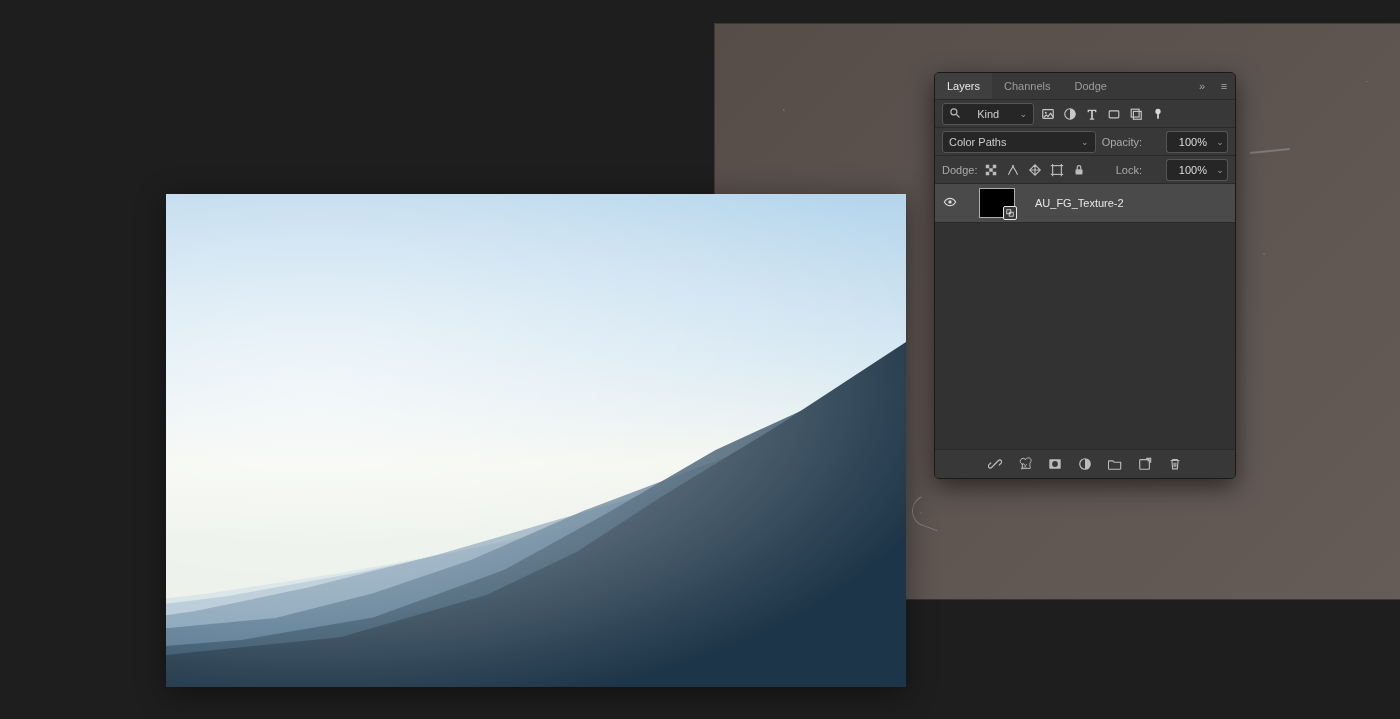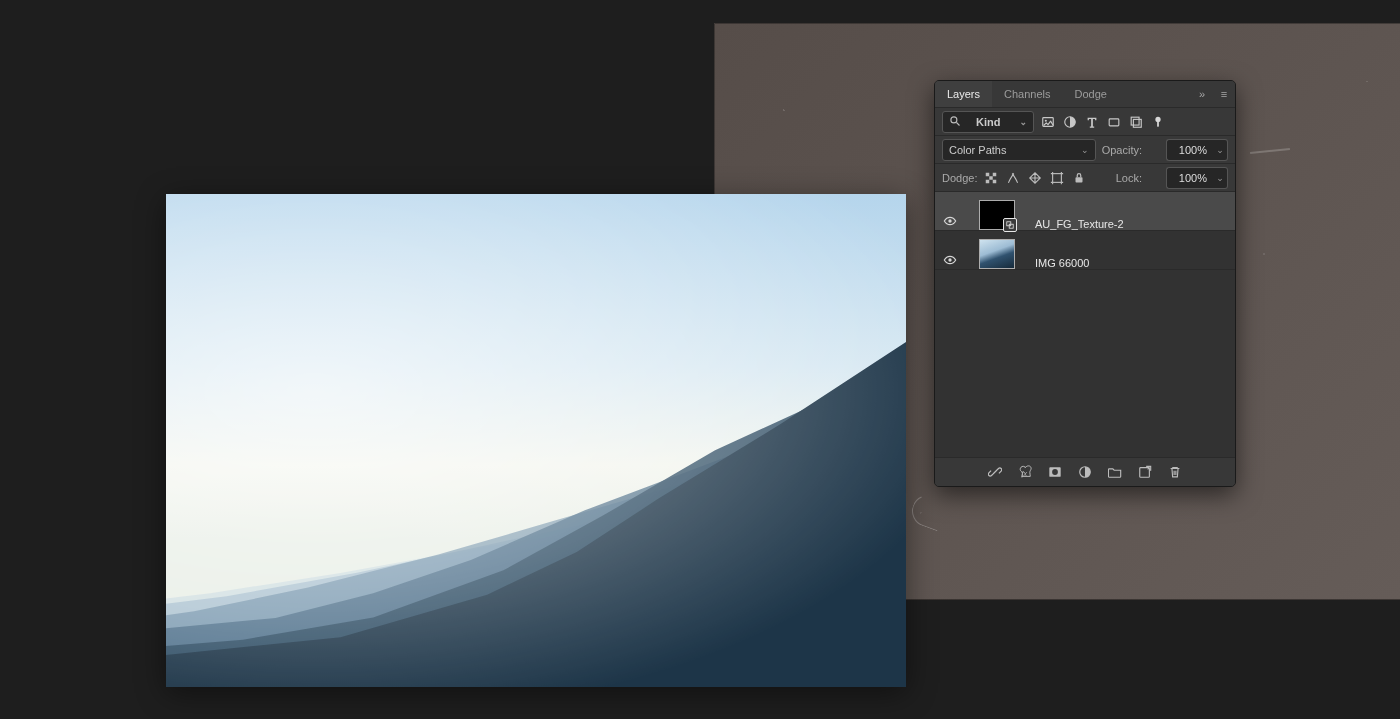--- a/index.html
+++ b/index.html
@@ -27,39 +27,39 @@
   .ridge{position:absolute;left:-5%;right:-5%;}
   .r1{bottom:0;height:72%;background:#1d3548;clip-path:polygon(0% 100%,0% 92%,26% 86%,44% 74%,55% 62%,65% 47%,80% 26%,96% 2%,100% 0%,100% 100%);}
   .r2{bottom:0;height:64%;background:#2e4c63;clip-path:polygon(0% 100%,0% 88%,14% 85%,30% 78%,46% 63%,58% 46%,72% 25%,88% 6%,100% 0%,100% 100%);opacity:.92;}
   .r3{bottom:0;height:56%;background:#4a6c86;clip-path:polygon(0% 100%,0% 80%,18% 75%,30% 66%,42% 54%,56% 36%,74% 16%,92% 2%,100% 0%,100% 100%);opacity:.85;}
   .r4{bottom:0;height:48%;background:#6f8fa7;clip-path:polygon(0% 100%,0% 72%,8% 68%,22% 58%,38% 44%,52% 30%,70% 12%,88% 0%,100% 0%,100% 100%);opacity:.75;}
   .r5{bottom:0;height:40%;background:#95b1c6;clip-path:polygon(0% 100%,0% 60%,12% 54%,28% 42%,44% 28%,62% 12%,82% 0%,100% 0%,100% 100%);opacity:.6;}
   .r6{bottom:0;height:34%;background:#b6ccdb;clip-path:polygon(0% 100%,0% 50%,10% 44%,26% 32%,44% 16%,64% 2%,100% 0%,100% 100%);opacity:.45;}
   .haze{position:absolute;inset:0;background:radial-gradient(1200px 600px at 20% 40%,rgba(255,255,255,.6),transparent 55%);mix-blend-mode:screen;pointer-events:none;}
 
   
-  .panel{position:absolute;left:934px;top:80px;width:300px;background:#383838;border:1px solid #1a1a1a;border-radius:5px;box-shadow:0 8px 24px rgba(0,0,0,.55);overflow:hidden;}
+  .panel{position:absolute;left:934px;top:72px;width:300px;background:#383838;border:1px solid #1a1a1a;border-radius:5px;box-shadow:0 8px 24px rgba(0,0,0,.55);overflow:hidden;}
   .tabbar{display:flex;align-items:center;height:26px;background:#383838;border-bottom:1px solid #2a2a2a;}
   .tab{padding:0 12px;height:26px;display:flex;align-items:center;color:#9c9c9c;cursor:pointer;}
   .tab.active{color:#eaeaea;background:#3f3f3f;}
   .tabbar .spacer{flex:1;}
   .tabctrl{width:22px;text-align:center;color:#a6a6a6;cursor:pointer;}
 
   .toolrow{display:flex;align-items:center;height:27px;padding:0 7px;gap:6px;background:#383838;border-bottom:1px solid #2a2a2a;}
   .dd{display:flex;align-items:center;justify-content:space-between;background:#262626;border:1px solid #555;border-radius:3px;height:20px;padding:0 6px;color:#ccc;cursor:pointer;}
-  .dd.kind{width:78px;font-weight:bold;}
+  .dd.kind{width:78px;}
   .chev{color:#999;font-size:9px;margin-left:4px;}
   .fi{width:16px;height:16px;display:flex;align-items:center;justify-content:center;color:#bfbfbf;cursor:pointer;}
   .fi svg{width:14px;height:14px;display:block;}
   .lbl{color:#aaa;}
   .valbox{background:#262626;border:1px solid #555;border-radius:3px;height:20px;padding:0 6px;display:flex;align-items:center;color:#ddd;min-width:34px;justify-content:flex-end;margin-left:18px;}
   .chevbox{width:14px;height:20px;border:1px solid #555;border-left:none;border-radius:0 3px 3px 0;background:#262626;display:flex;align-items:center;justify-content:center;color:#999;cursor:pointer;font-size:9px;}
 
   .layerlist{background:#323232;min-height:265px;}
-  .layer{display:flex;align-items:flex-end;height:38px;border-bottom:1px solid #2a2a2a;padding:0 6px;gap:20px;}
+  .layer{display:flex;align-items:center;height:38px;border-bottom:1px solid #2a2a2a;padding:0 6px;gap:20px;}
   .layer.selected{background:#4a4a4a;}
   .vis{width:18px;text-align:center;cursor:pointer;}
   .eye{width:14px;height:14px;}
   .thumbwrap{position:relative;width:34px;height:28px;border:1px solid #adadad;background:#000;flex-shrink:0;}
   .thumbwrap.photo-thumb{background:linear-gradient(160deg,#cfe3ef 0%,#9dbcd4 40%,#30526f 60%,#162a3a 100%);}
   .sobadge{position:absolute;right:-3px;bottom:-3px;width:12px;height:12px;border:1.5px solid #e7e7e7;border-radius:2px;background:#3a3a3a;display:flex;align-items:center;justify-content:center;}
   .sobadge svg{width:8px;height:8px;}
   .lname{color:#e7e7e7;font-size:11px;}
 
   .panelfoot{display:flex;align-items:center;justify-content:center;gap:14px;height:28px;background:#383838;border-top:1px solid #2a2a2a;color:#b0b0b0;}
@@ -215,30 +215,20 @@
           <div class="sobadge">
             <svg viewBox="0 0 10 10" fill="none" stroke="#e7e7e7" stroke-width="1">
                 <rect x="1" y="1" width="5" height="5"></rect>
                 <rect x="4" y="4" width="5" height="5"></rect>
               </svg>
           </div>
         </div>
         <div class="lname">AU_FG_Texture-2</div>
       </div>
 
-      <div class="layer">
-        <div class="vis">
-          <svg class="eye" viewBox="0 0 16 16" fill="none" stroke="#d5d5d5" stroke-width="1.3">
-              <path d="M1.5 8s2.4-4.2 6.5-4.2S14.5 8 14.5 8s-2.4 4.2-6.5 4.2S1.5 8 1.5 8z"></path>
-              <circle cx="8" cy="8" r="1.9" fill="#d5d5d5" stroke="none"></circle>
-            </svg>
-        </div>
-        <div class="thumbwrap photo-thumb"></div>
-        <div class="lname">IMG 66000</div>
-      </div>
 
     </div>
 
     <div class="panelfoot">
       <div class="slot">
         <svg viewBox="0 0 16 16" fill="none" stroke="#bcbcbc" stroke-width="1.4">
             <path d="M6.5 9.5 4 12a2.1 2.1 0 0 1-3-3l2.5-2.5M9.5 6.5 12 4a2.1 2.1 0 0 1 3 3l-2.5 2.5M6 10l4-4"></path>
           </svg>
       </div>
       <div class="slot">

